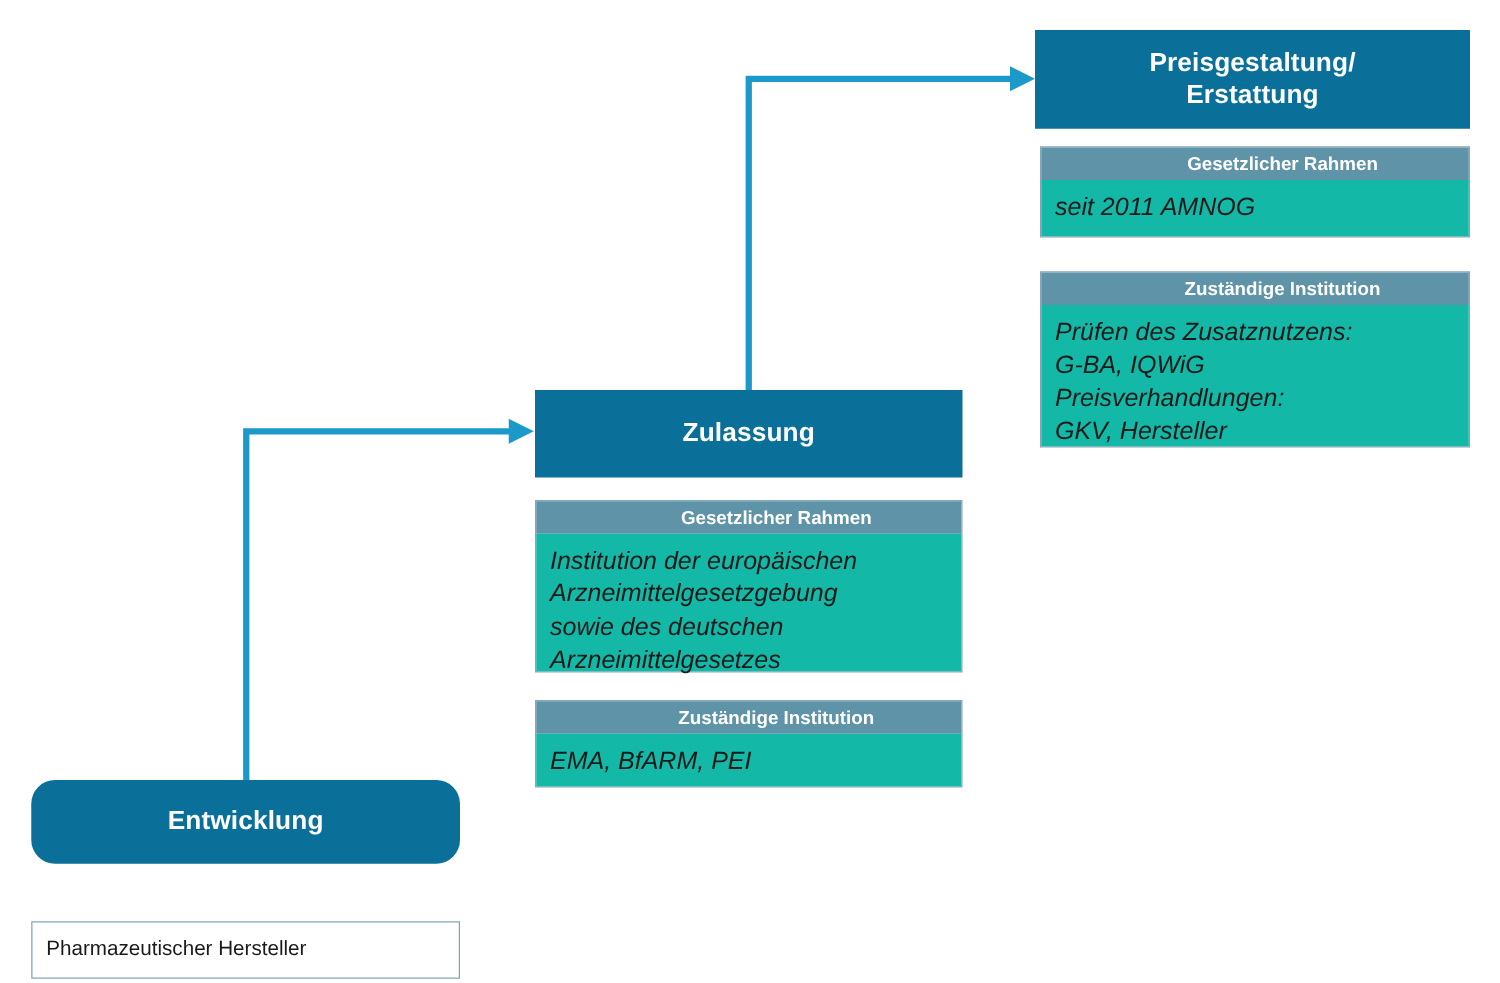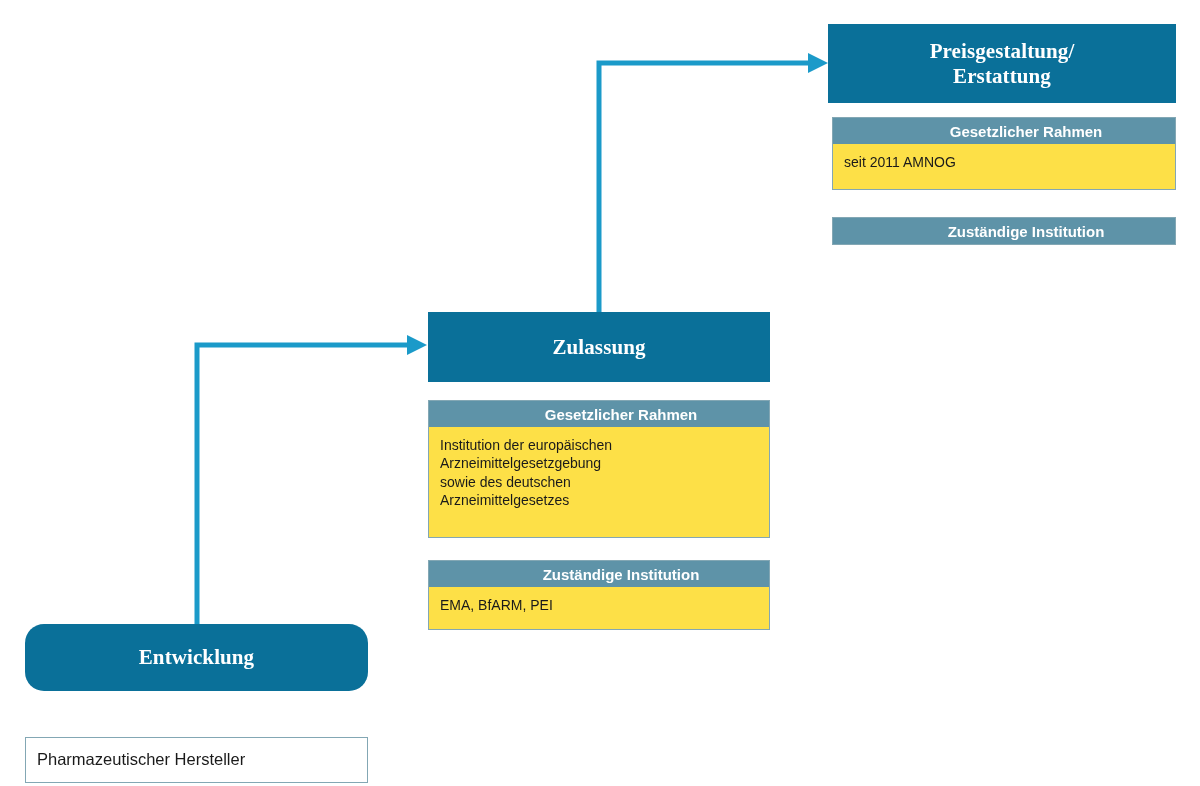--- a/index.html
+++ b/index.html
@@ -26,21 +26,20 @@
     left: 0;
     top: 0;
     width: 1200px;
     height: 786px;
     pointer-events: none;
   }
 
   
   .stage {
     position: absolute;
-    font-family: Liberation Serif, serif;
   }
 
   .stage-header {
     box-sizing: border-box;
     width: 100%;
     color: #ffffff;
     font-weight: bold;
     font-size: 21px;
     line-height: 1.18;
     text-align: center;
@@ -66,26 +65,27 @@
     line-height: 1;
     display: flex;
     align-items: center;
     justify-content: center;
     height: 26px;
     padding-left: 44px;
   }
 
   .panel-body {
     box-sizing: border-box;
-    background: #fde047;
+    background: #14b8a6;
     color: #1a1a1a;
-    font-size: 14px;
+    font-size: 20px;
     line-height: 1.32;
     padding: 9px 11px 8px 11px;
     white-space: pre-line;
+    font-style: italic;
   }
 
   .plain-box {
     position: absolute;
     box-sizing: border-box;
     border: 1px solid #83a7b4;
     background: #ffffff;
     color: #1a1a1a;
     font-size: 16.5px;
     line-height: 1.3;
@@ -142,15 +142,19 @@
 Erstattung</div>
   </div>
 
   <div class="panel" style="left:832px; top:117px; width:344px;">
     <div class="panel-title" style="background:#5e93a8;">Gesetzlicher Rahmen</div>
     <div class="panel-body" style="height:45px;">seit 2011 AMNOG</div>
   </div>
 
   <div class="panel" style="left:832px; top:217px; width:344px;">
     <div class="panel-title" style="background:#5e93a8;">Zuständige Institution</div>
+    <div class="panel-body" style="height:113px;">Prüfen des Zusatznutzens:
+G-BA, IQWiG
+Preisverhandlungen:
+GKV, Hersteller</div>
   </div>
 
 </div>
 
 </body></html>

